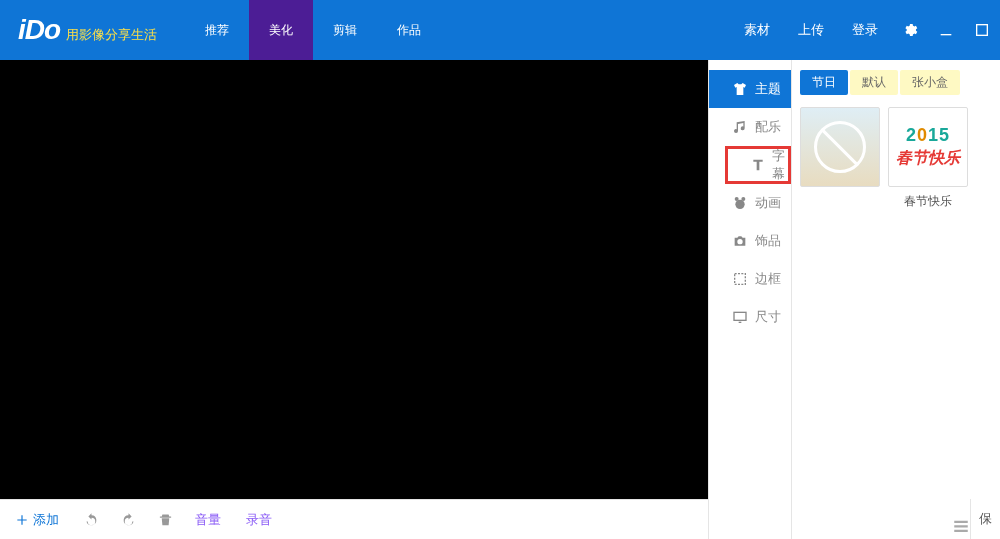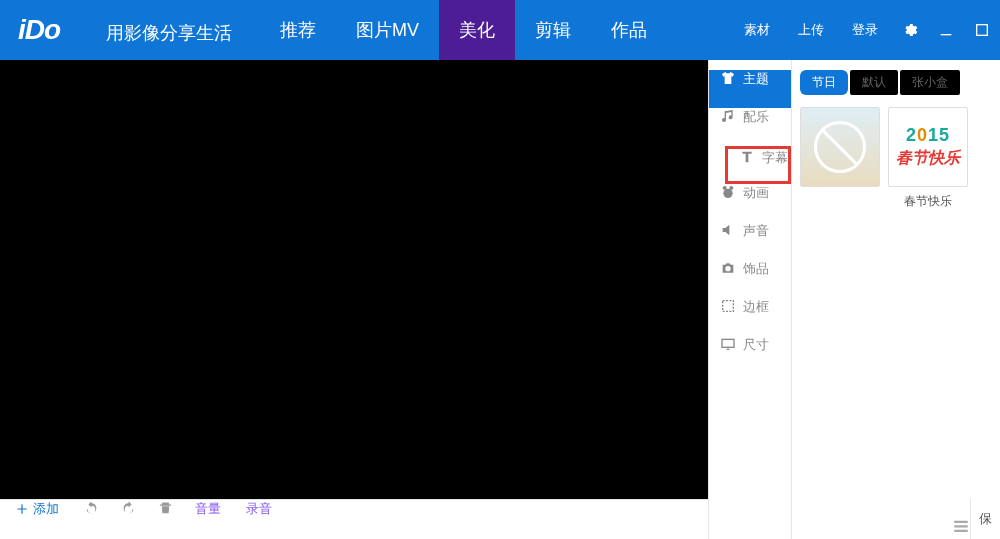--- a/index.html
+++ b/index.html
@@ -1,62 +1,62 @@
 <!DOCTYPE html>
 <html><head>
 <meta charset="utf-8">
 <style>
 * { margin: 0; padding: 0; box-sizing: border-box; font-family: "Microsoft YaHei", sans-serif; }
 body { width: 1000px; height: 539px; overflow: hidden; background: #fff; }
 
 .header { height: 60px; background: #0F75D6; display: flex; align-items: center; }
-.logo-area { padding: 0 18px; display: flex; align-items: baseline; gap: 40px; }
+.logo-area { padding: 0 18px; display: flex; align-items: baseline; }
 .logo { font-size: 28px; font-weight: bold; font-style: italic; color: #fff; letter-spacing: -1px; }
-.slogan { font-size: 18px; color: #ffffff; margin-left: 6px; }
+.slogan { font-size: 13px; color: #fde047; margin-left: 6px; }
 
 .nav { display: flex; height: 100%; margin-left: 10px; }
-.nav-item { color: #fff; font-size: 18px; padding: 0 20px; display: flex; align-items: center; cursor: pointer; }
+.nav-item { color: #fff; font-size: 12px; padding: 0 20px; display: flex; align-items: center; cursor: pointer; }
 .nav-item.active { background: #4c1d95; }
 
 .header-right { margin-left: auto; display: flex; align-items: center; height: 100%; }
 .hdr-link { color: #fff; font-size: 13px; padding: 0 14px; cursor: pointer; }
 .hdr-icon { color: #fff; padding: 0 10px; cursor: pointer; display: flex; align-items: center; }
 .hdr-icon svg { width: 16px; height: 16px; fill: #fff; }
 
 .main { display: flex; height: 479px; }
 .video-pane { width: 708px; background: #000; display: flex; flex-direction: column; }
 .video-view { flex: 1; background: #000; }
 .player-bar { height: 30px; background: #2b2b2b; display: flex; align-items: center; padding: 0 10px; border-top: 1px solid #3a3a3a; }
 .play-btn { width: 0; height: 0; border-left: 9px solid #8d8d8d; border-top: 5px solid transparent; border-bottom: 5px solid transparent; cursor: pointer; }
 .time-cur { color: #fff; font-size: 12px; margin-left: 14px; }
 .time-sep { color: #777; font-size: 12px; margin: 0 4px; }
 .time-total { color: #777; font-size: 12px; }
 .progress-marker { position: absolute; width: 40px; height: 3px; background: #0F75D6; bottom: 30px; left: 0; }
 .video-pane { position: relative; }
 
-.toolbar { height: 40px; background: #fff; border-top: 1px solid #e5e5e5; display: flex; align-items: flex-start; padding: 0 15px; width: 708px; position: absolute; bottom: 0; left: 0; }
+.toolbar { height: 40px; background: #fff; border-top: 1px solid #e5e5e5; display: flex; align-items: center; padding: 0 15px; width: 708px; position: absolute; bottom: 0; left: 0; }
 .body-wrap { position: relative; }
 .tb-item { display: flex; align-items: center; color: #8b5cf6; font-size: 13px; margin-right: 25px; cursor: pointer; }
 .tb-item.add { color: #0F75D6; }
 .tb-icon { margin-right: 4px; display: flex; }
 .tb-icon svg { width: 14px; height: 14px; }
 .tb-iconbtn { margin-right: 22px; cursor: pointer; display: flex; }
 .tb-iconbtn svg { width: 15px; height: 15px; fill: #999; }
 
 .side { width: 84px; border-left: 1px solid #e5e5e5; border-right: 1px solid #e5e5e5; padding-top: 10px; display: flex; flex-direction: column; }
-.side-item { height: 38px; display: flex; align-items: flex-start; padding-left: 10px; color: #888; font-size: 13px; cursor: pointer; }
+.side-item { height: 38px; display: flex; align-items: center; padding-left: 22px; color: #888; font-size: 13px; cursor: pointer; }
 .side-item.active { background: #0F75D6; color: #fff; }
 .side-item.highlight { border: 3px solid #e53935; margin-left: 16px; }
 .side-ico { width: 18px; display: flex; justify-content: center; margin-right: 6px; }
 .side-ico svg { width: 16px; height: 16px; fill: currentColor; }
 
 .content { flex: 1; padding: 10px 8px; overflow: hidden; }
 .tabs { display: flex; align-items: center; gap: 2px; }
-.tab { background: #000000; color: #666; font-size: 12px; padding: 4px 12px; cursor: pointer; border-radius: 2px; }
-.tab.active { background: #0F75D6; color: #fff; border-radius: 6px; }
+.tab { background: #fef9c3; color: #666; font-size: 12px; padding: 4px 12px; cursor: pointer; border-radius: 2px; }
+.tab.active { background: #0F75D6; color: #fff; }
 
 .grid { display: flex; gap: 8px; margin-top: 12px; }
 .card { width: 80px; }
 .thumb { width: 80px; height: 80px; border: 1px solid #ddd; border-radius: 2px; display: flex; align-items: center; justify-content: center; overflow: hidden; }
 .cap { font-size: 12px; color: #555; text-align: center; margin-top: 6px; }
 
 .thumb1 { background: linear-gradient(#dfeef5, #e8dcc0); position: relative; }
 .thumb1::after { content: ""; width: 46px; height: 46px; border: 3px solid #fff; border-radius: 50%; position: absolute; }
 .thumb1::before { content: ""; width: 50px; height: 3px; background: #fff; position: absolute; transform: rotate(45deg); z-index: 1; }
 
@@ -72,21 +72,20 @@
 </head>
 <body>
 
 <div class="header">
   <div class="logo-area">
     <span class="logo">iDo</span>
     <span class="slogan">用影像分享生活</span>
   </div>
   <div class="nav">
     <div class="nav-item">推荐</div>
-    <div class="nav-item">图片MV</div>
     <div class="nav-item active">美化</div>
     <div class="nav-item">剪辑</div>
     <div class="nav-item">作品</div>
   </div>
   <div class="header-right">
     <span class="hdr-link">素材</span>
     <span class="hdr-link">上传</span>
     <span class="hdr-link">登录</span>
     <span class="hdr-icon">
       <svg viewBox="0 0 24 24">
@@ -150,28 +149,20 @@
               <circle cx="7" cy="6" r="3"></circle>
               <circle cx="17" cy="6" r="3"></circle>
               <circle cx="12" cy="14" r="7"></circle>
             </svg>
           </span>
       <span>动画</span>
     </div>
     <div class="side-item">
       <span class="side-ico">
             <svg viewBox="0 0 24 24">
-              <path d="M4 9v6h4l6 5V4l-6 5H4z"></path>
-            </svg>
-          </span>
-      <span>声音</span>
-    </div>
-    <div class="side-item">
-      <span class="side-ico">
-            <svg viewBox="0 0 24 24">
               <path d="M4 7h4l2-2h4l2 2h4v12H4V7zm8 2a4 4 0 100 8 4 4 0 000-8z"></path>
             </svg>
           </span>
       <span>饰品</span>
     </div>
     <div class="side-item">
       <span class="side-ico">
             <svg viewBox="0 0 24 24">
               <rect x="4" y="4" width="16" height="16" fill="none" stroke="currentColor" stroke-width="2" stroke-dasharray="3 2"></rect>
             </svg>

